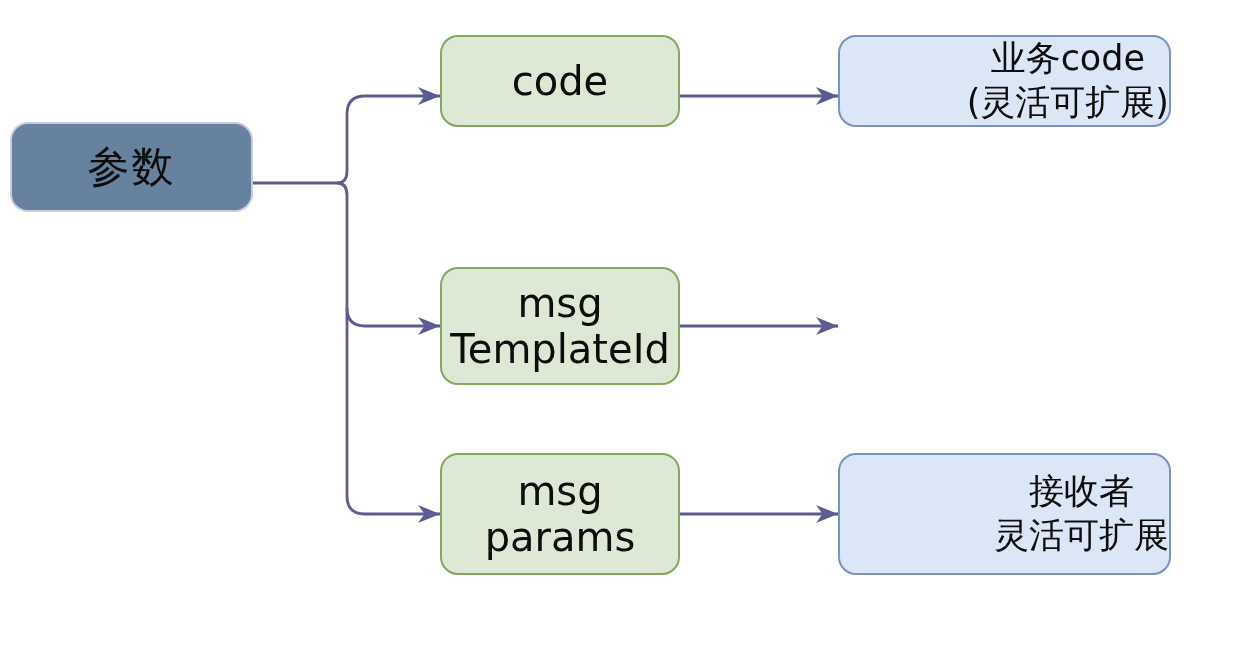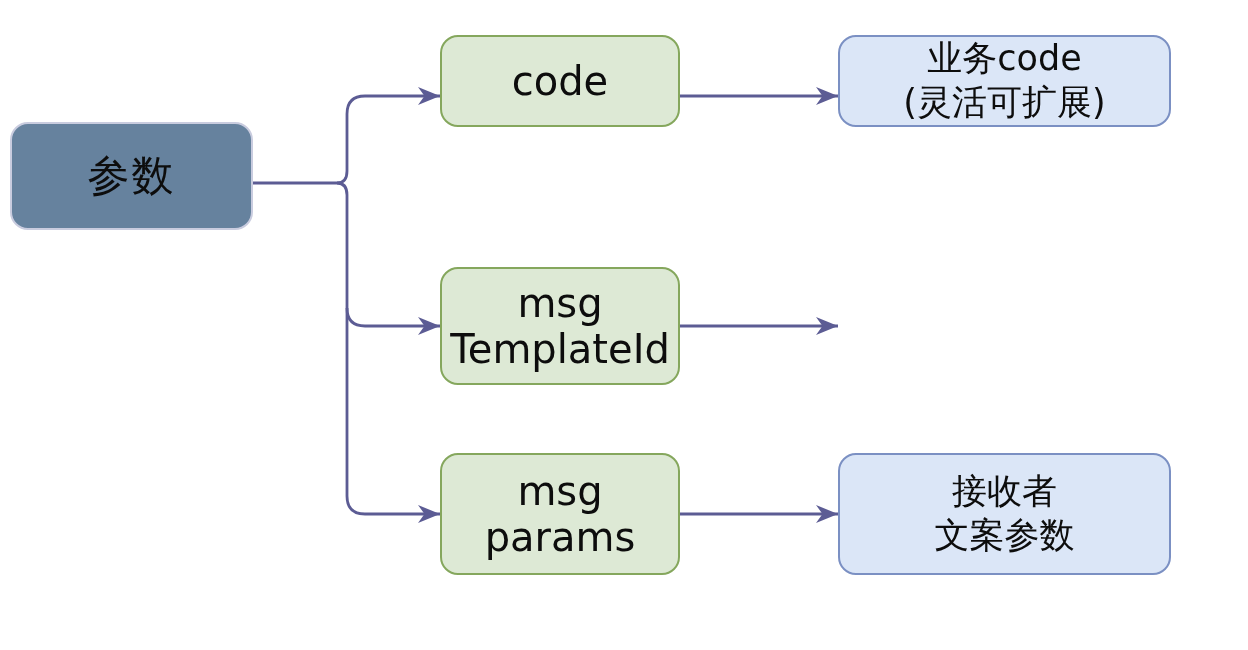--- a/index.html
+++ b/index.html
@@ -52,41 +52,42 @@
     justify-content: center;
     text-align: center;
     color: var(--text);
     white-space: pre-line;
     line-height: 1.2;
   }
   .node-root {
     left: 10px;
     top: 122px;
     width: 243px;
-    height: 108px;
+    height: 90px;
     background: var(--root-fill);
     border: 2.5px solid var(--root-border);
     font-size: 42px;
     letter-spacing: 2px;
   }
   .node-param {
     left: 440px;
     width: 240px;
     background: var(--param-fill);
     border: 2px solid var(--param-border);
     font-size: 40px;
     line-height: 1.15;
   }
   .node-desc {
     left: 838px;
     width: 333px;
     background: var(--desc-fill);
     border: 2.5px solid var(--desc-border);
     font-size: 35px;
     line-height: 1.25;
+    justify-content: flex-end;
   }
   .row-0 { top: 35px;  height: 92px; }
   .row-1 { top: 267px; height: 118px; }
   .row-2 { top: 453px; height: 122px; }
 </style>
 </head>
 <body>
 
 <div class="canvas">
 
@@ -126,16 +127,16 @@
     <span>msg
 TemplateId</span>
   </div>
 
   <div class="node node-param row-2">
     <span>msg
 params</span>
   </div>
   <div class="node node-desc row-2">
     <span>接收者
-文案参数</span>
+灵活可扩展</span>
   </div>
 
 </div>
 
 </body></html>

